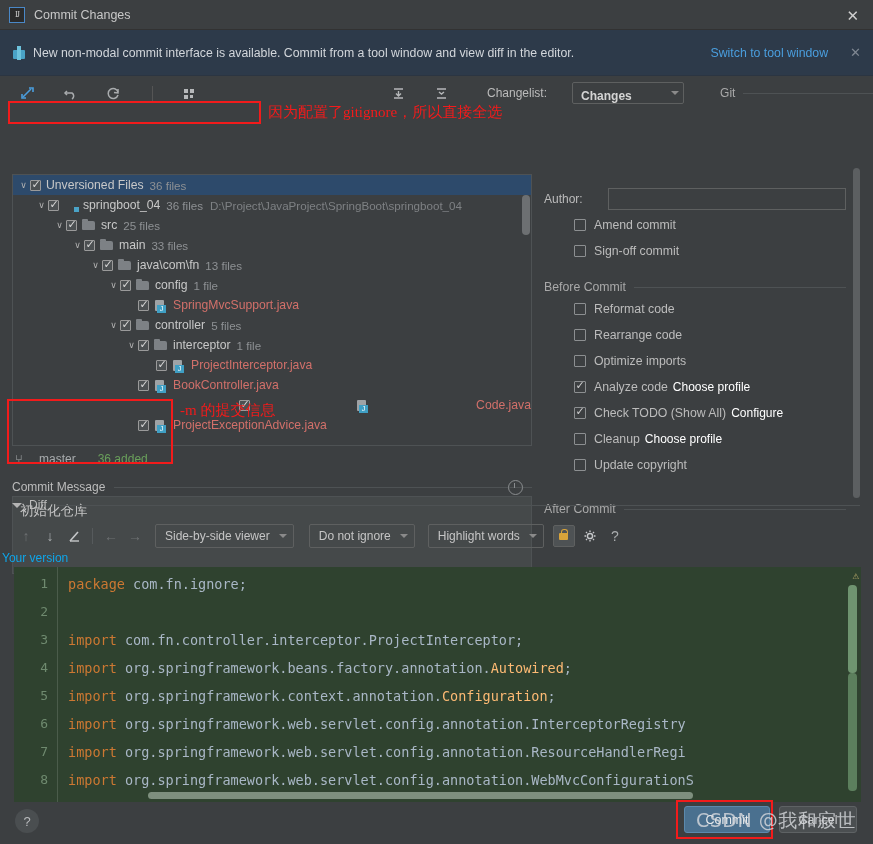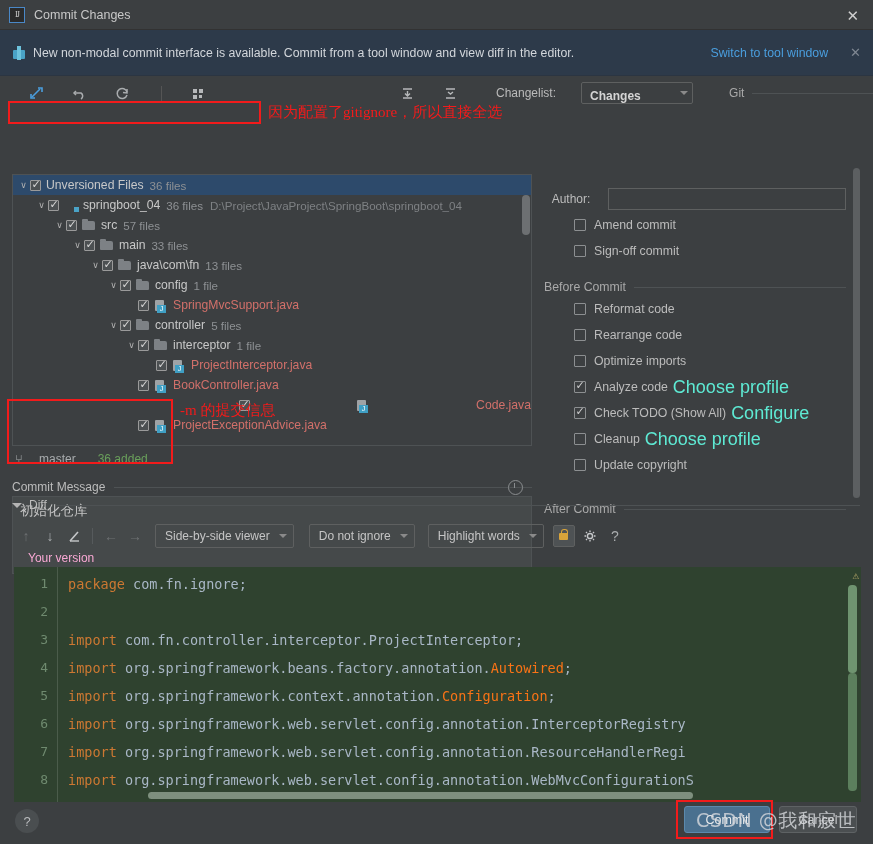--- a/index.html
+++ b/index.html
@@ -52,21 +52,21 @@
   .banner-text { color:#d2d6db; font-size:12.3px; flex:1; }
   .banner-link { color:#4a9ede; font-size:12.3px; cursor:pointer; margin-right:22px; }
   .banner-close { color:#7f8792; font-size:13px; cursor:pointer; }
 
   
   .upper { position:relative; height:420px; }
 
   
   .tb-row {
     display:flex; align-items:center; height:28px;
-    padding-left:25px; padding-top:6px;gap:18px;
+    padding-left:16px; padding-top:6px;gap:18px;
   }
   .tb-ico {
     width:22px; height:20px; margin-right:3px;
     display:flex; align-items:center; justify-content:center;
     cursor:pointer;
   }
   .tb-sep { width:1px; height:15px; background:#555; margin:0 7px; }
 
   .changelist-label { margin-left:14px; margin-right:7px; color:#bbb; font-size:12px; }
   .combo {
@@ -168,38 +168,38 @@
   .cm-box {
     position:absolute; left:12px; top:420px; width:520px; height:78px;
     background:#45494a; border:1px solid #4e5254;
     padding:5px 7px; color:#c4c4c4; font-size:13.5px;
     font-family:"DejaVu Sans", sans-serif;
   }
 
   
   .opts { position:absolute; left:544px; top:92px; width:318px; }
   .opt-author { display:flex; align-items:center; margin-top:20px; }
-  .opt-author-label { color:#bcbcbc; font-size:12px; width:54px; text-align:center; margin-right:10px; }
+  .opt-author-label { color:#bcbcbc; font-size:12px; width:54px; text-align:left; margin-right:10px; }
   .author-input {
     flex:1; height:22px; background:#3c3f41; border:1px solid #5e6060;
     margin-right:16px;
   }
   .opt-row {
     display:flex; align-items:center; height:22px; margin-top:4px; padding-left:30px;
   }
   .ocb {
     width:12px; height:12px; border:1px solid #8c8f91; background:#3c3f41;
     margin-right:8px; flex:none; position:relative; border-radius:1px;
   }
   .ocb.checked::after {
     content:"\2713"; position:absolute; left:0.5px; top:-3px;
     font-size:11px; color:#cfcfcf; line-height:13px;
   }
   .olabel { color:#bcbcbc; font-size:12.3px; }
-  .olink { color:#5eead4; font-size:18px; margin-left:5px; cursor:pointer; }
+  .olink { color:#ffffff; font-size:12px; margin-left:5px; cursor:pointer; }
   .sec-head { display:flex; align-items:center; margin-top:18px; }
   .sec-title { color:#a9a9a9; font-size:12.3px; margin-right:8px; white-space:nowrap; }
   .sec-rule { flex:1; height:1px; background:#4e5254; margin-right:16px; }
   .opts-scroll {
     position:absolute; right:2px; top:0px; width:7px; height:330px;
     background:#5c5f61; border-radius:4px;
   }
 
   
   .diff-head {
@@ -232,40 +232,40 @@
     width:22px; height:22px; background:#4e5254; border:1px solid #5e6060;
     display:flex; align-items:center; justify-content:center; margin-right:4px;
     border-radius:2px; cursor:pointer;
   }
   .lock-glyph { width:9px; height:7px; background:#d8a33a; position:relative; border-radius:1px; }
   .lock-glyph::before {
     content:""; position:absolute; left:2px; top:-4px; width:5px; height:5px;
     border:1.3px solid #d8a33a; border-bottom:none; border-radius:3px 3px 0 0;
   }
   .yourver {
-    position:absolute; left:28px; top:551px; color:#f9a8d4; font-size:12px;
+    position:absolute; left:2px; top:551px; color:#0ea5e9; font-size:12px;
   }
 
   .code-area {
     position:absolute; left:14px; top:567px; width:847px; height:235px;
     background:#2f422f; overflow:hidden; display:flex;
     font-family:"DejaVu Sans Mono", monospace;
   }
   .gutter {
     width:44px; background:#2f422f; flex:none; padding-top:3px;
     border-right:1px solid #4b5c4b;
   }
   .gline {
     height:28px; line-height:28px; text-align:right; padding-right:9px;
     color:#6f8a6f; font-size:13px;
   }
   .codelines { flex:1; padding-top:3px; padding-left:10px; position:relative; }
   .cline { height:28px; line-height:28px; font-size:13.5px; white-space:pre; color:#a9b7c6; }
   .kw { color:#cc7832; }
-  .cls { color:#f97316; }
+  .cls { color:#fdba74; }
   .plain { color:#a9b7c6; }
 
   .hscroll {
     position:absolute; left:90px; bottom:3px; width:545px; height:7px;
     background:#7e8f7e; border-radius:4px;
   }
   .code-vscroll-col {
     position:absolute; right:0; top:0; width:18px; height:235px; background:#2f422f;
   }
   .code-vthumb {
@@ -409,21 +409,21 @@
           </span>
           <span class="tname">springboot_04</span>
           <span class="tcount">36 files</span>
           <span class="tpath">D:\Project\JavaProject\SpringBoot\springboot_04</span>
         </div>
         <div class="trow" style="padding-left: 40px;">
           <span class="chev">∨</span>
           <span class="cbox checked"></span>
           <span class="fico folder"></span>
           <span class="tname">src</span>
-          <span class="tcount">57 files</span>
+          <span class="tcount">25 files</span>
         </div>
         <div class="trow" style="padding-left: 58px;">
           <span class="chev">∨</span>
           <span class="cbox checked"></span>
           <span class="fico folder"></span>
           <span class="tname">main</span>
           <span class="tcount">33 files</span>
         </div>
         <div class="trow" style="padding-left: 76px;">
           <span class="chev">∨</span>

